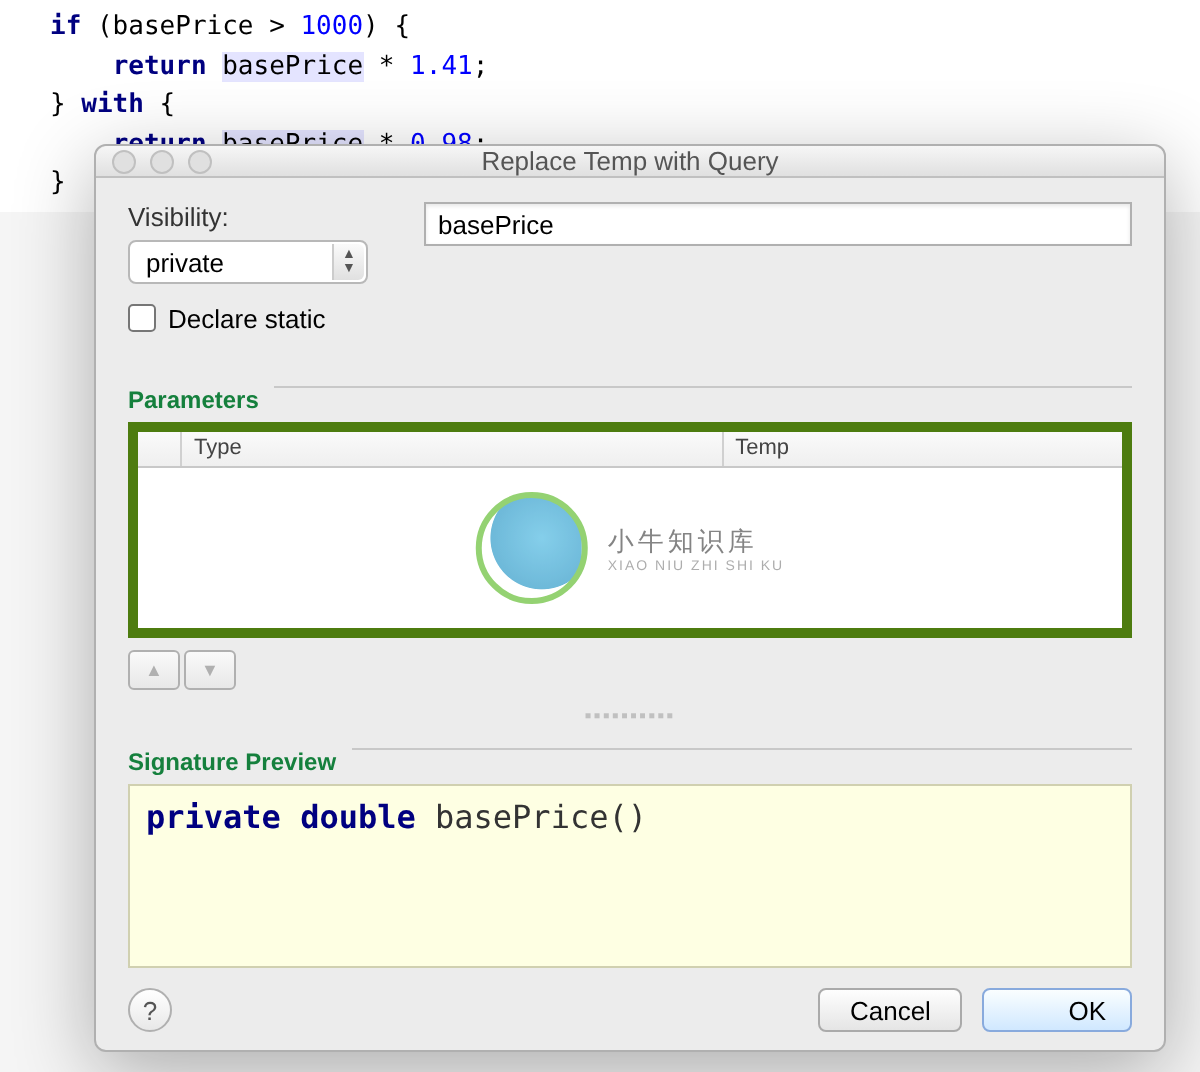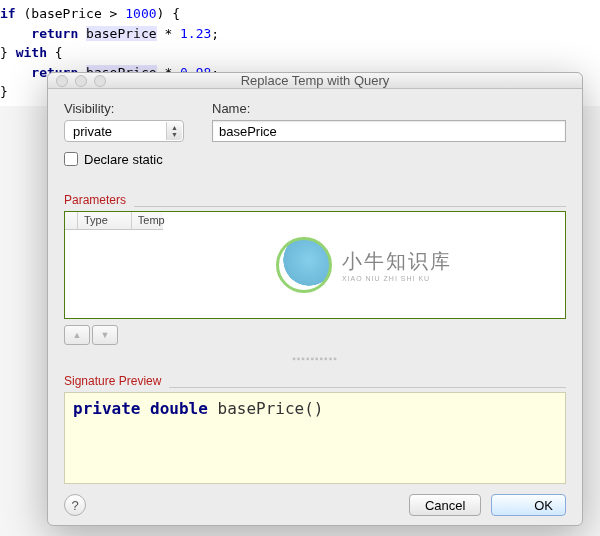--- a/index.html
+++ b/index.html
@@ -1,18 +1,18 @@
 <!DOCTYPE html>
 <html><head>
   <meta charset="utf-8">
   <style>
     * { box-sizing: border-box; margin: 0; padding: 0; }
     body { font-family: -apple-system, "Lucida Grande", sans-serif; font-size: 13px; background: #f5f5f5; width: 600px; height: 536px; position: relative; overflow: hidden; }
     
-    .code-bg { background: #fff; padding: 4px 0; font-family: Menlo, Consolas, monospace; font-size: 13px; line-height: 1.5; position: absolute; top: 0; left: 0; right: 0; }
+    .code-bg { background: #fff; padding: 4px 25px; font-family: Menlo, Consolas, monospace; font-size: 13px; line-height: 1.5; position: absolute; top: 0; left: 0; right: 0; }
     .code-bg .kw { color: #000080; font-weight: bold; }
     .code-bg .hl { background: #e4e4ff; }
     .code-bg .num { color: #0000ff; }
     
     .dialog { position: absolute; top: 72px; left: 47px; width: 536px; height: 454px; background: #ececec; border: 1px solid #b0b0b0; border-radius: 6px; box-shadow: 0 10px 40px rgba(0,0,0,0.3); display: flex; flex-direction: column; }
     
     .titlebar { height: 22px; background: linear-gradient(#f6f6f6, #e0e0e0); border-bottom: 1px solid #c0c0c0; border-radius: 6px 6px 0 0; display: flex; align-items: center; position: relative; }
     .traffic { display: flex; gap: 7px; padding-left: 8px; position: absolute; left: 0; }
     .traffic span { width: 12px; height: 12px; border-radius: 50%; background: #e0e0e0; border: 1px solid #c0c0c0; }
     .titlebar .title { flex: 1; text-align: center; color: #555; font-size: 13px; }
@@ -25,35 +25,35 @@
     .field-label { color: #333; margin-bottom: 4px; font-size: 13px; }
     
     .combo { position: relative; background: #fff; border: 1px solid #b8b8b8; border-radius: 4px; height: 22px; display: flex; align-items: center; padding: 0 20px 0 8px; font-size: 13px; box-shadow: 0 1px 0 rgba(255,255,255,0.6) inset; }
     .combo .arrows { position: absolute; right: 1px; top: 1px; bottom: 1px; width: 16px; background: linear-gradient(#fafafa,#e0e0e0); border-left: 1px solid #ccc; border-radius: 0 3px 3px 0; display: flex; flex-direction: column; align-items: center; justify-content: center; font-size: 7px; color: #555; line-height: 7px; }
     
     .text-input { background: #fff; border: 1px solid #b0b0b0; border-radius: 0; height: 22px; padding: 0 6px; width: 100%; font-size: 13px; box-shadow: inset 0 1px 2px rgba(0,0,0,0.1); outline: none; }
     
     .check-row { display: flex; gap: 6px; margin-bottom: 26px; }
     .check-row input { width: 14px; height: 14px; }
     
-    .group-label { color: #b91c1c; font-size: 12px; display: flex; align-items: flex-end; gap: 8px; margin-bottom: 4px; }
+    .group-label { color: #15803d; font-size: 12px; display: flex; align-items: flex-start; gap: 8px; margin-bottom: 4px; font-weight: bold; }
     .group-label::after { content: ""; flex: 1; height: 1px; background: #c8c8c8; }
     
-    .params-table { background: #fff; border: 1px solid #4d7c0f; height: 108px; display: flex; }
+    .params-table { background: #fff; border: 5px solid #4d7c0f; height: 108px; display: flex; flex-direction: column; }
     .params-head { display: flex; background: linear-gradient(#fafafa,#efefef); border-bottom: 1px solid #c8c8c8; height: 18px; font-size: 11px; color: #444; }
     .params-head .th { border-right: 1px solid #d0d0d0; padding: 2px 6px; }
     .params-head .th.spacer { width: 22px; }
     .params-head .th.type { flex: 0 0 55%; }
     .params-head .th.pname { flex: 1; border-right: none; }
     .params-body { flex: 1; position: relative; }
     
     .watermark { position: absolute; top: 50%; left: 50%; transform: translate(-50%,-50%); display: flex; align-items: center; gap: 10px; opacity: 0.8; }
     .wm-circle { width: 56px; height: 56px; border-radius: 50%; border: 3px solid #7ac74f; position: relative; background: radial-gradient(circle at 60% 40%, #67c3e6 0%, #4aa8d0 60%, transparent 61%); }
     .wm-text { display: flex; flex-direction: column; }
-    .wm-text .big { font-size: 20px; color: #666; letter-spacing: 2px; }
+    .wm-text .big { font-size: 13px; color: #666; letter-spacing: 2px; }
     .wm-text .small { font-size: 7px; color: #999; letter-spacing: 1px; }
     
     .upd-buttons { display: flex; gap: 2px; margin-top: 6px; }
     .upd-buttons button { width: 26px; height: 20px; border: 1px solid #b0b0b0; background: linear-gradient(#fafafa,#e8e8e8); border-radius: 3px; font-size: 9px; color: #b0b0b0; }
     
     .grip { text-align: center; color: #c0c0c0; font-size: 10px; letter-spacing: 1px; margin: 8px 0 10px; }
     
     .sig-preview { background: #feffe3; border: 1px solid #d0d0b0; height: 92px; padding: 6px 8px; font-family: Menlo, Consolas, monospace; font-size: 16px; color: #333; }
     .sig-preview .kw { color: #000080; font-weight: bold; }
     
@@ -61,21 +61,21 @@
     .help-btn { width: 22px; height: 22px; border-radius: 50%; border: 1px solid #b0b0b0; background: linear-gradient(#fff,#e8e8e8); color: #555; font-size: 13px; display: flex; align-items: center; justify-content: center; }
     .footer .spacer { flex: 1; }
     .btn { min-width: 72px; height: 22px; border: 1px solid #aaa; background: linear-gradient(#fefefe,#e5e5e5); border-radius: 4px; font-size: 13px; margin-left: 10px; padding: 0 12px; }
     .btn.default { background: linear-gradient(#fafeff,#d0e8ff); border-color: #88aadd; padding-left: 42px; }
   </style>
 </head>
 <body>
 
 <div class="code-bg">
   <div><span class="kw">if</span><span> (basePrice &gt; </span><span class="num">1000</span><span>) {</span></div>
-  <div>&nbsp;&nbsp;&nbsp;&nbsp;<span class="kw">return</span> <span class="hl">basePrice</span><span> * </span><span class="num">1.23</span><span>;</span></div>
+  <div>&nbsp;&nbsp;&nbsp;&nbsp;<span class="kw">return</span> <span class="hl">basePrice</span><span> * </span><span class="num">1.41</span><span>;</span></div>
   <div><span>} </span><span class="kw">with</span><span> {</span></div>
   <div>&nbsp;&nbsp;&nbsp;&nbsp;<span class="kw">return</span> <span class="hl">basePrice</span><span> * </span><span class="num">0.98</span><span>;</span></div>
   <div><span>}</span></div>
 </div>
 
 <div class="dialog">
   <div class="titlebar">
     <div class="traffic">
       <span></span>
       <span></span>
@@ -87,21 +87,20 @@
   <div class="dialog-body">
     <div class="row1">
       <div class="vis-col">
         <div class="field-label">Visibility:</div>
         <div class="combo">
           <span>private</span>
           <span class="arrows">▲<br>▼</span>
         </div>
       </div>
       <div class="name-col">
-        <div class="field-label">Name:</div>
         <input class="text-input" value="basePrice" style="">
       </div>
     </div>
 
     <label class="check-row">
       <input type="checkbox" style="">
       <span>Declare static</span>
     </label>
 
     <div class="group-label">

